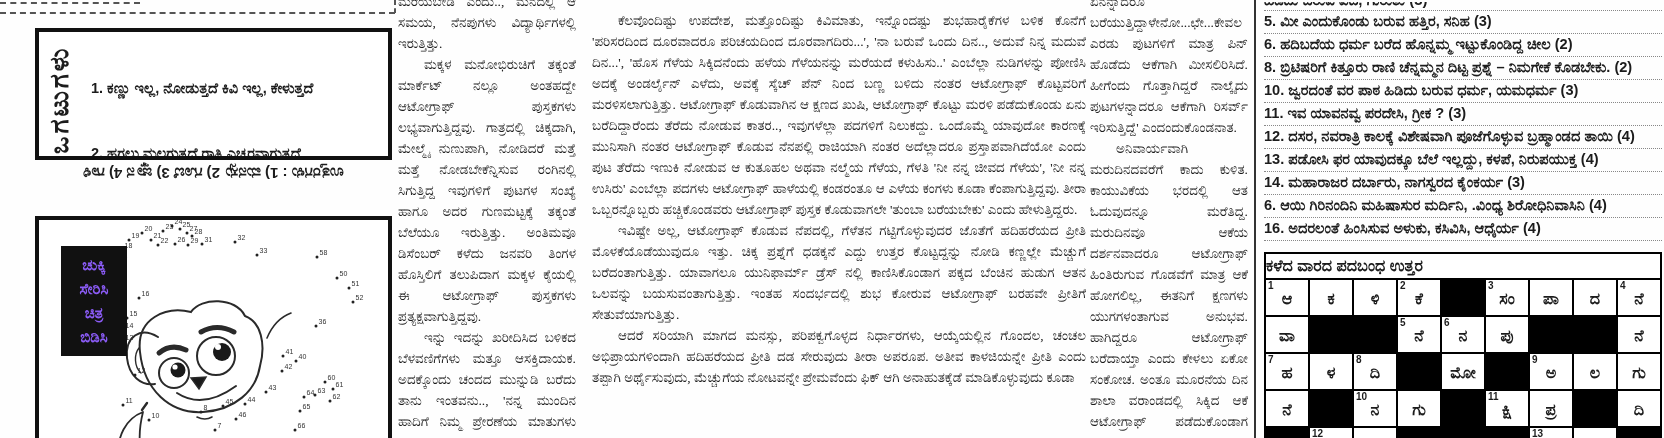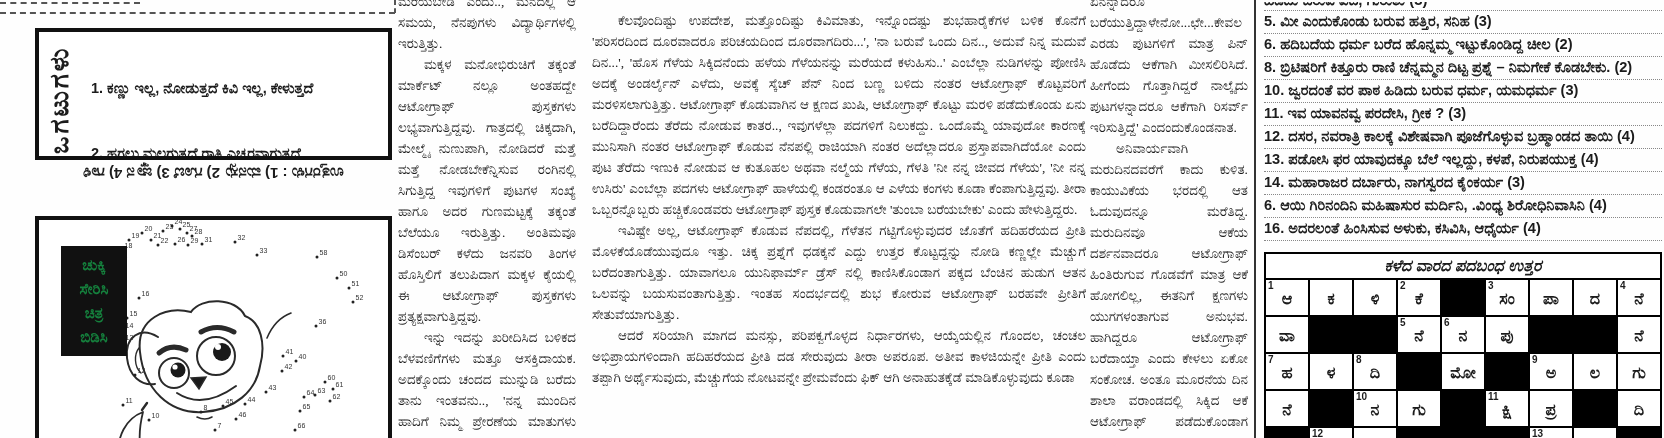--- a/index.html
+++ b/index.html
@@ -16,21 +16,21 @@
                 letter-spacing:3px;padding:2px 0 2px 4px;font-family:"Liberation Sans",sans-serif;line-height:40px;}
   .riddle-list{flex:1;padding:6px 4px 4px 8px;overflow:hidden;}
   .riddle-item{font-size:14.5px;font-weight:bold;line-height:29px;white-space:nowrap;overflow:hidden;
                font-family:"Liberation Sans",sans-serif;margin-top:36px;}
   .riddle-answers{position:absolute;left:35px;top:164px;width:357px;text-align:center;font-weight:bold;
                   font-size:15px;transform:rotate(180deg);font-family:"Liberation Sans",sans-serif;}
   
   .dots-box{position:absolute;left:35px;top:216px;width:357px;height:230px;border:4px solid #111;
             background:#fff;box-sizing:border-box;overflow:hidden;}
   .dots-box svg{position:absolute;left:0;top:0;}
-  .dots-label{position:absolute;left:22px;top:26px;width:66px;height:110px;background:#111;color:#15803d;
+  .dots-label{position:absolute;left:22px;top:26px;width:66px;height:110px;background:#111;color:#8b5cf6;
               display:flex;flex-direction:column;justify-content:space-evenly;text-align:center;
               font-family:"Liberation Sans",sans-serif;font-weight:bold;font-size:15px;padding:4px 10px;box-sizing:border-box;}
   #dots-layer text{font-size:7px;fill:#333;font-family:"Liberation Sans",sans-serif;}
   #dots-layer circle{fill:#222;}
   .monkey{stroke:#2a2a2a;fill:none;stroke-width:2;stroke-linecap:round;}
   
   .article-col{position:absolute;overflow:hidden;}
   .article-col p{margin:0;font-size:13.5px;line-height:21px;text-align:justify;}
   .article-col p.indent{text-indent:26px;}
   #col-a{left:398px;top:-9px;width:178px;height:447px;}
@@ -40,22 +40,22 @@
   .vrule{position:absolute;left:1254px;top:0;height:438px;border-left:2px solid #333;}
   
   .clues{position:absolute;left:1264px;top:2px;width:398px;font-family:"Liberation Sans",sans-serif;}
   .clue-cut{height:8px;overflow:hidden;border-bottom:1.6px dotted #888;font-size:15px;font-weight:bold;}
   .clue-cut span{display:block;margin-top:-11px;line-height:18px;white-space:nowrap;}
   .clue{font-size:14.6px;font-weight:bold;padding:2px 0 3px;border-bottom:1.6px dotted #888;
         white-space:nowrap;overflow:hidden;line-height:17px;}
   
   .xword{position:absolute;left:1264px;top:252px;width:394px;border:2px solid #000;background:#000;
          font-family:"Liberation Sans",sans-serif;}
-  .xword-title{background:#fff;border-bottom:2px solid #000;text-align:center;font-weight:bold;
-               font-size:16px;padding:3px 0;font-style:italic;}
+  .xword-title{background:#fff;border-bottom:2px solid #000;font-weight:bold;
+               font-size:16px;padding:3px 0;}
   .xword-grid{display:grid;grid-template-columns:repeat(9,1fr);gap:2px;background:#000;padding:0;}
   .cell{position:relative;background:#fff;height:35px;}
   .cell.black{background:#000;}
   .cnum{position:absolute;top:0;left:2px;font-size:10px;font-weight:bold;line-height:11px;}
   .clet{position:absolute;inset:0;display:flex;align-items:center;justify-content:center;
         font-size:16px;font-weight:bold;padding-top:3px;}
 </style>
 </head>
 <body>
 

